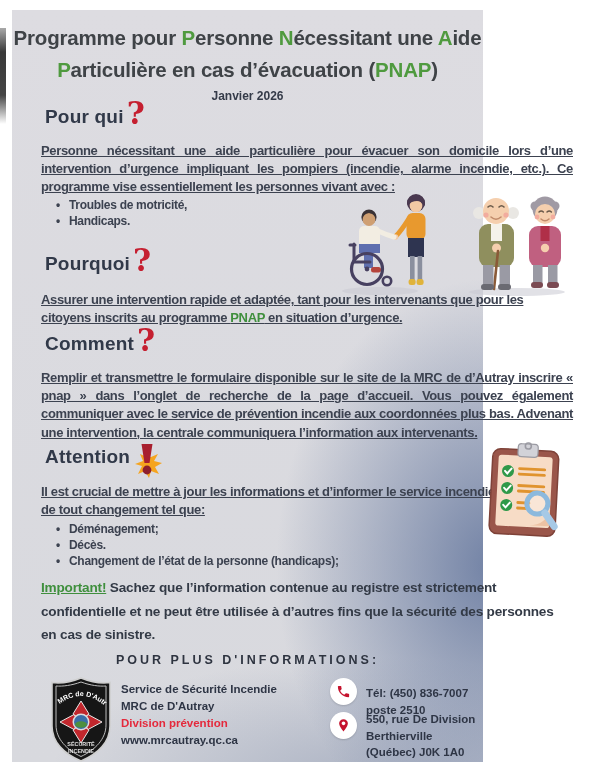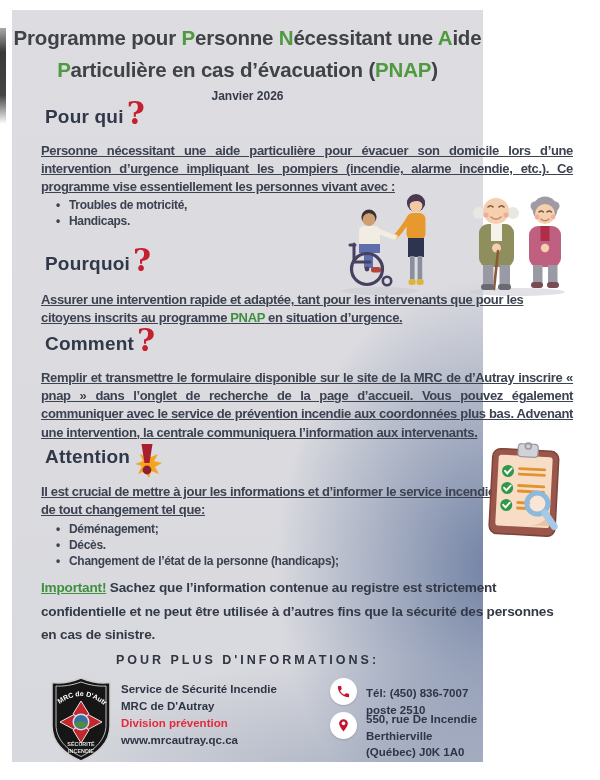--- a/index.html
+++ b/index.html
@@ -241,18 +241,18 @@
       </svg>
     </div>
     <div class="abs contact-text" style="left:354px;top:675px;">Tél: (450) 836-7007 poste 2510</div>
 
     <div class="abs icon-circle" style="left:318px;top:702px;">
       <svg width="15" height="15" viewBox="0 0 24 24">
         <path fill="#c5132e" d="M12 2C8.13 2 5 5.13 5 8.5c0 5.25 7 13 7 13s7-7.75 7-13C19 5.13 15.87 2 12 2zm0 9.5c-1.66 0-3-1.34-3-3s1.34-3 3-3 3 1.34 3 3-1.34 3-3 3z"></path>
       </svg>
     </div>
     <div class="abs contact-text" style="left:354px;top:701px;">
-      <div>550, rue De Incendie</div>
+      <div>550, rue De Division</div>
       <div>Berthierville (Québec) J0K 1A0</div>
     </div>
 
   </div>
 </div>
 
 </body></html>

